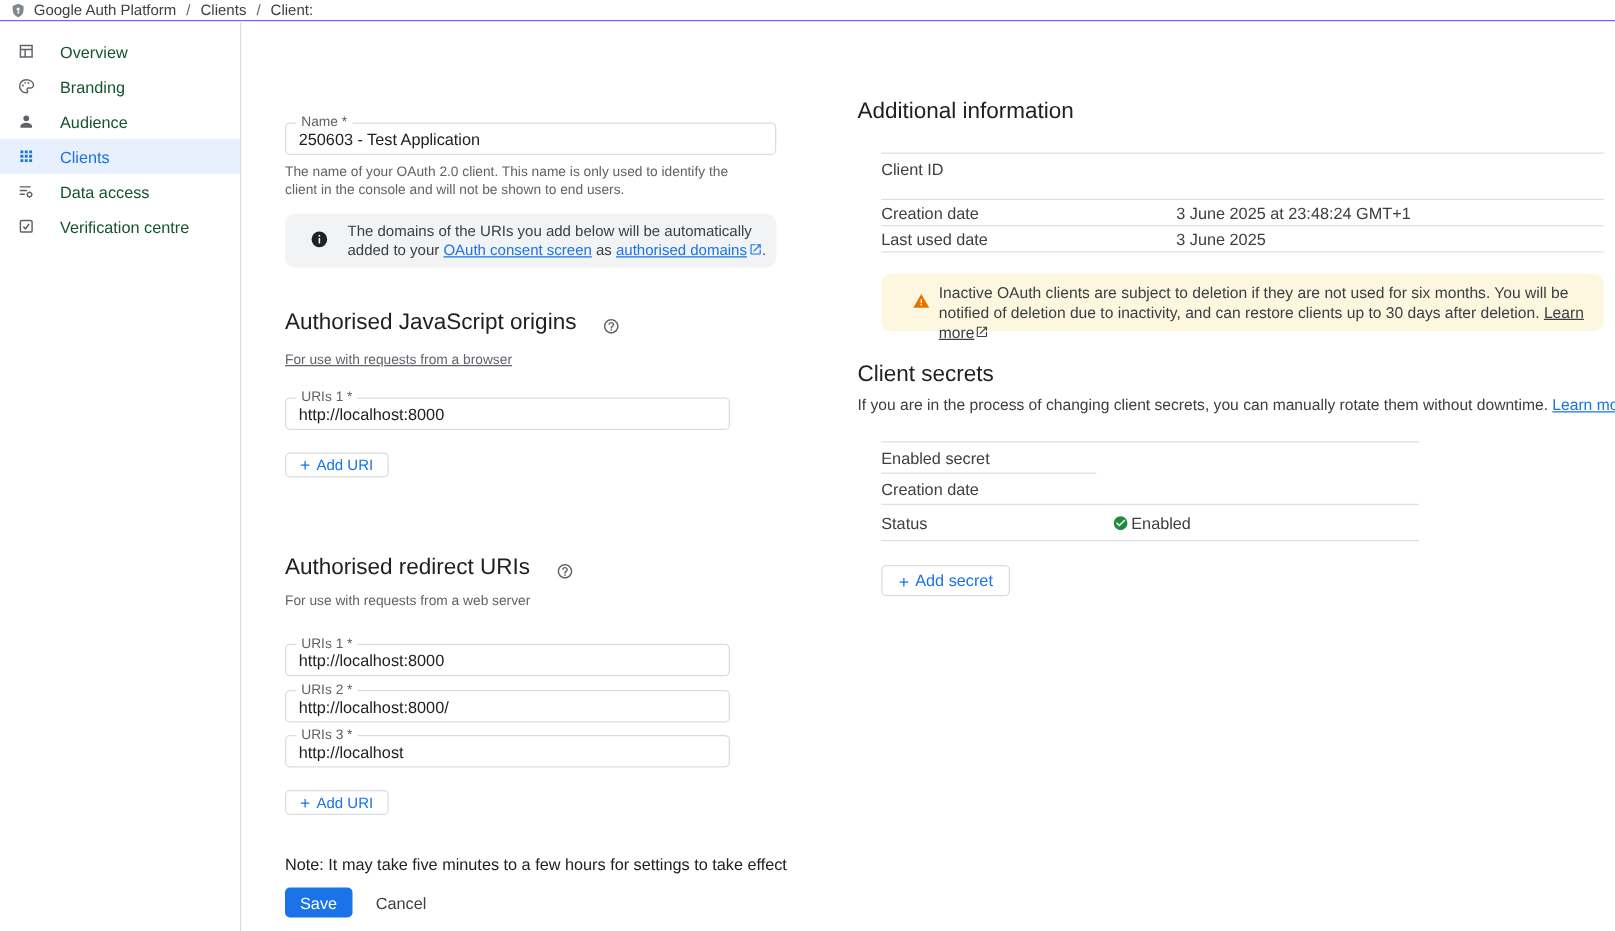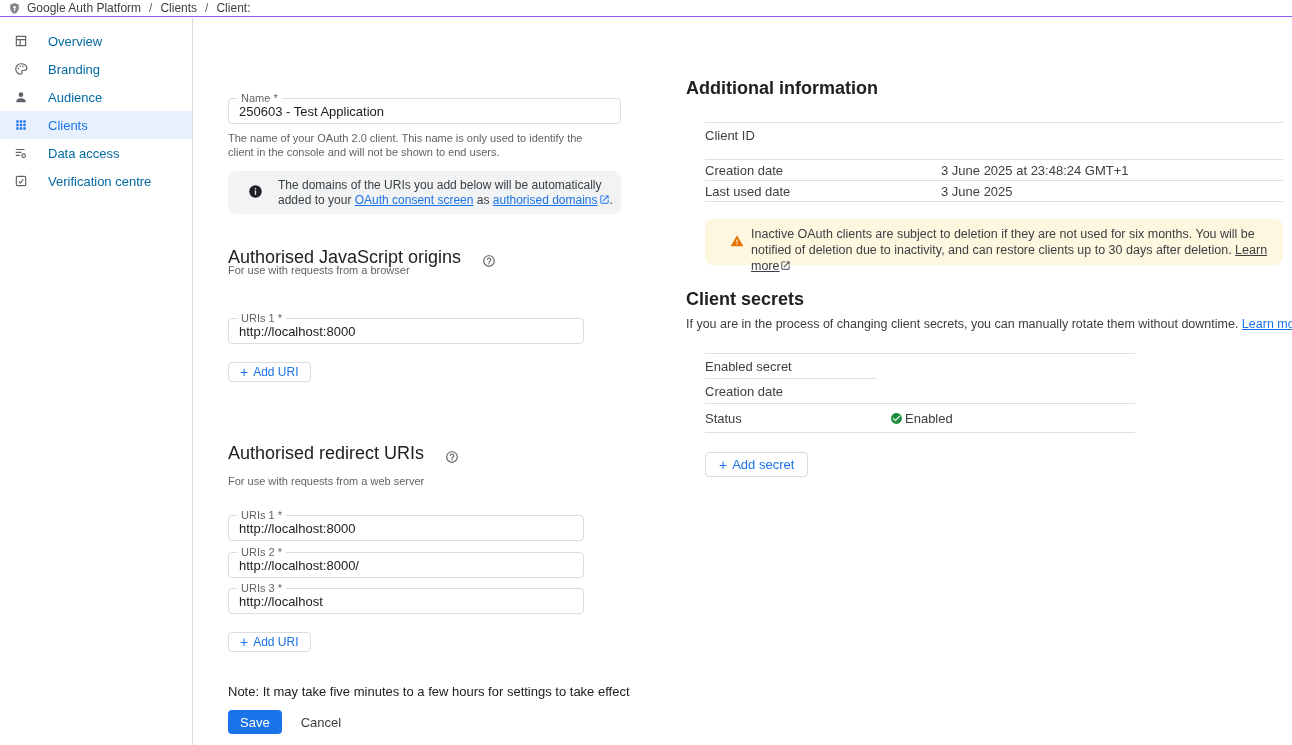--- a/index.html
+++ b/index.html
@@ -13,21 +13,21 @@
   .topbar .crumb { font-size:12px; color:#3c4043; }
   .topbar .crumb-link { cursor:pointer; }
   .topbar .sep { font-size:12px; color:#5f6368; padding:0 2px; }
   .logo-icon svg { display:block; }
 
   
   .sidebar { position:absolute; top:18px; left:0; width:193px; bottom:0; background:#fff;
     border-right:1px solid #dadce0; padding-top:9px; }
   .sidebar-item { height:28px; display:flex; align-items:center; gap:20px; padding-left:14px; cursor:pointer; }
   .sidebar-item .icon { width:14px; height:14px; display:flex; align-items:center; }
-  .sidebar-item .label { font-size:13px; color:#0369a1; }
+  .sidebar-item .label { font-size:13px; color:#14532d; }
   .sidebar-item.selected { background:#e8f0fe; }
   .sidebar-item.selected .label { color:#1a73e8; font-weight:500; }
 
   
   .header { position:absolute; top:18px; left:194px; right:0; height:40px; border-bottom:1px solid #dadce0;
     display:flex; align-items:center; background:#fff; }
   .back-btn { margin-left:13px; width:20px; height:20px; cursor:pointer; display:flex; align-items:center; }
   .page-title { margin-left:14px; font-size:16px; color:#202124; }
   .delete-btn { margin-left:52px; display:flex; align-items:center; gap:6px; cursor:pointer; }
   .delete-btn .lbl { font-size:13px; font-weight:500; color:#1a73e8; }
@@ -64,21 +64,21 @@
   .add-btn .plus { font-size:14px; font-weight:400; line-height:12px; }
 
   .note-text { position:absolute; left:0; top:625px; font-size:13px; color:#202124; white-space:nowrap; }
   .actions { position:absolute; left:0; top:651px; display:flex; align-items:center; gap:19px; }
   .save-btn { background:#1a73e8; color:#fff; border:none; border-radius:4px; font-family:"Liberation Sans",sans-serif;
     font-size:13px; font-weight:400; padding:5px 12px; height:24px; cursor:pointer; }
   .cancel-btn { background:none; border:none; font-family:"Liberation Sans",sans-serif; font-size:13px;
     color:#3c4043; cursor:pointer; }
 
   
-  .r-heading { font-size:18px; font-weight:700; color:#202124; }
+  .r-heading { font-size:18px; font-weight:400; color:#202124; }
   .info-table { position:absolute; left:19px; width:578px; }
   .t-divider { height:1px; background:#e0e0e0; }
   .t-row { display:flex; align-items:center; }
   .t-row .t-label { width:236px; font-size:13px; color:#3c4043; }
   .t-row .t-value { font-size:13px; color:#3c4043; }
   .row-tall { height:36px; align-items:flex-start; padding-top:5px; }
   .row-std { height:20px; }
 
   .warn-box { position:absolute; left:19px; top:160px; width:578px; height:46px; background:#fef7e0; border-radius:8px; }
   .warn-box .warn-icon { position:absolute; left:25px; top:15px; }
@@ -199,21 +199,21 @@
       </div>
 
       <div class="section-h" style="position:absolute; left:0; top:188px;">
         <span class="h">Authorised JavaScript origins</span>
         <span class="help-icon">
           <svg width="14" height="14" viewBox="0 0 24 24">
               <path fill="#5f6368" d="M11 18h2v-2h-2v2zm1-16C6.48 2 2 6.48 2 12s4.48 10 10 10 10-4.48 10-10S17.52 2 12 2zm0 18c-4.41 0-8-3.59-8-8s3.59-8 8-8 8 3.59 8 8-3.59 8-8 8zm0-14c-2.21 0-4 1.79-4 4h2c0-1.1.9-2 2-2s2 .9 2 2c0 2-3 1.75-3 5h2c0-2.25 3-2.5 3-5 0-2.21-1.79-4-4-4z"></path>
             </svg>
         </span>
       </div>
-      <div class="help-text" style="position:absolute; left:0; top:204px;">For use with requests from a browser</div>
+      <div class="help-text" style="position:absolute; left:0; top:222px;text-decoration:underline;">For use with requests from a browser</div>
 
       <div class="field" style="top:259px; left:0; width:356px;">
         <span class="field-label">URIs 1 *</span>
         <input class="field-input" type="text" value="http://localhost:8000" style="">
       </div>
 
       <button class="add-btn" style="top:303px;">
         <span class="plus">+</span>
         <span>Add URI</span>
       </button>

